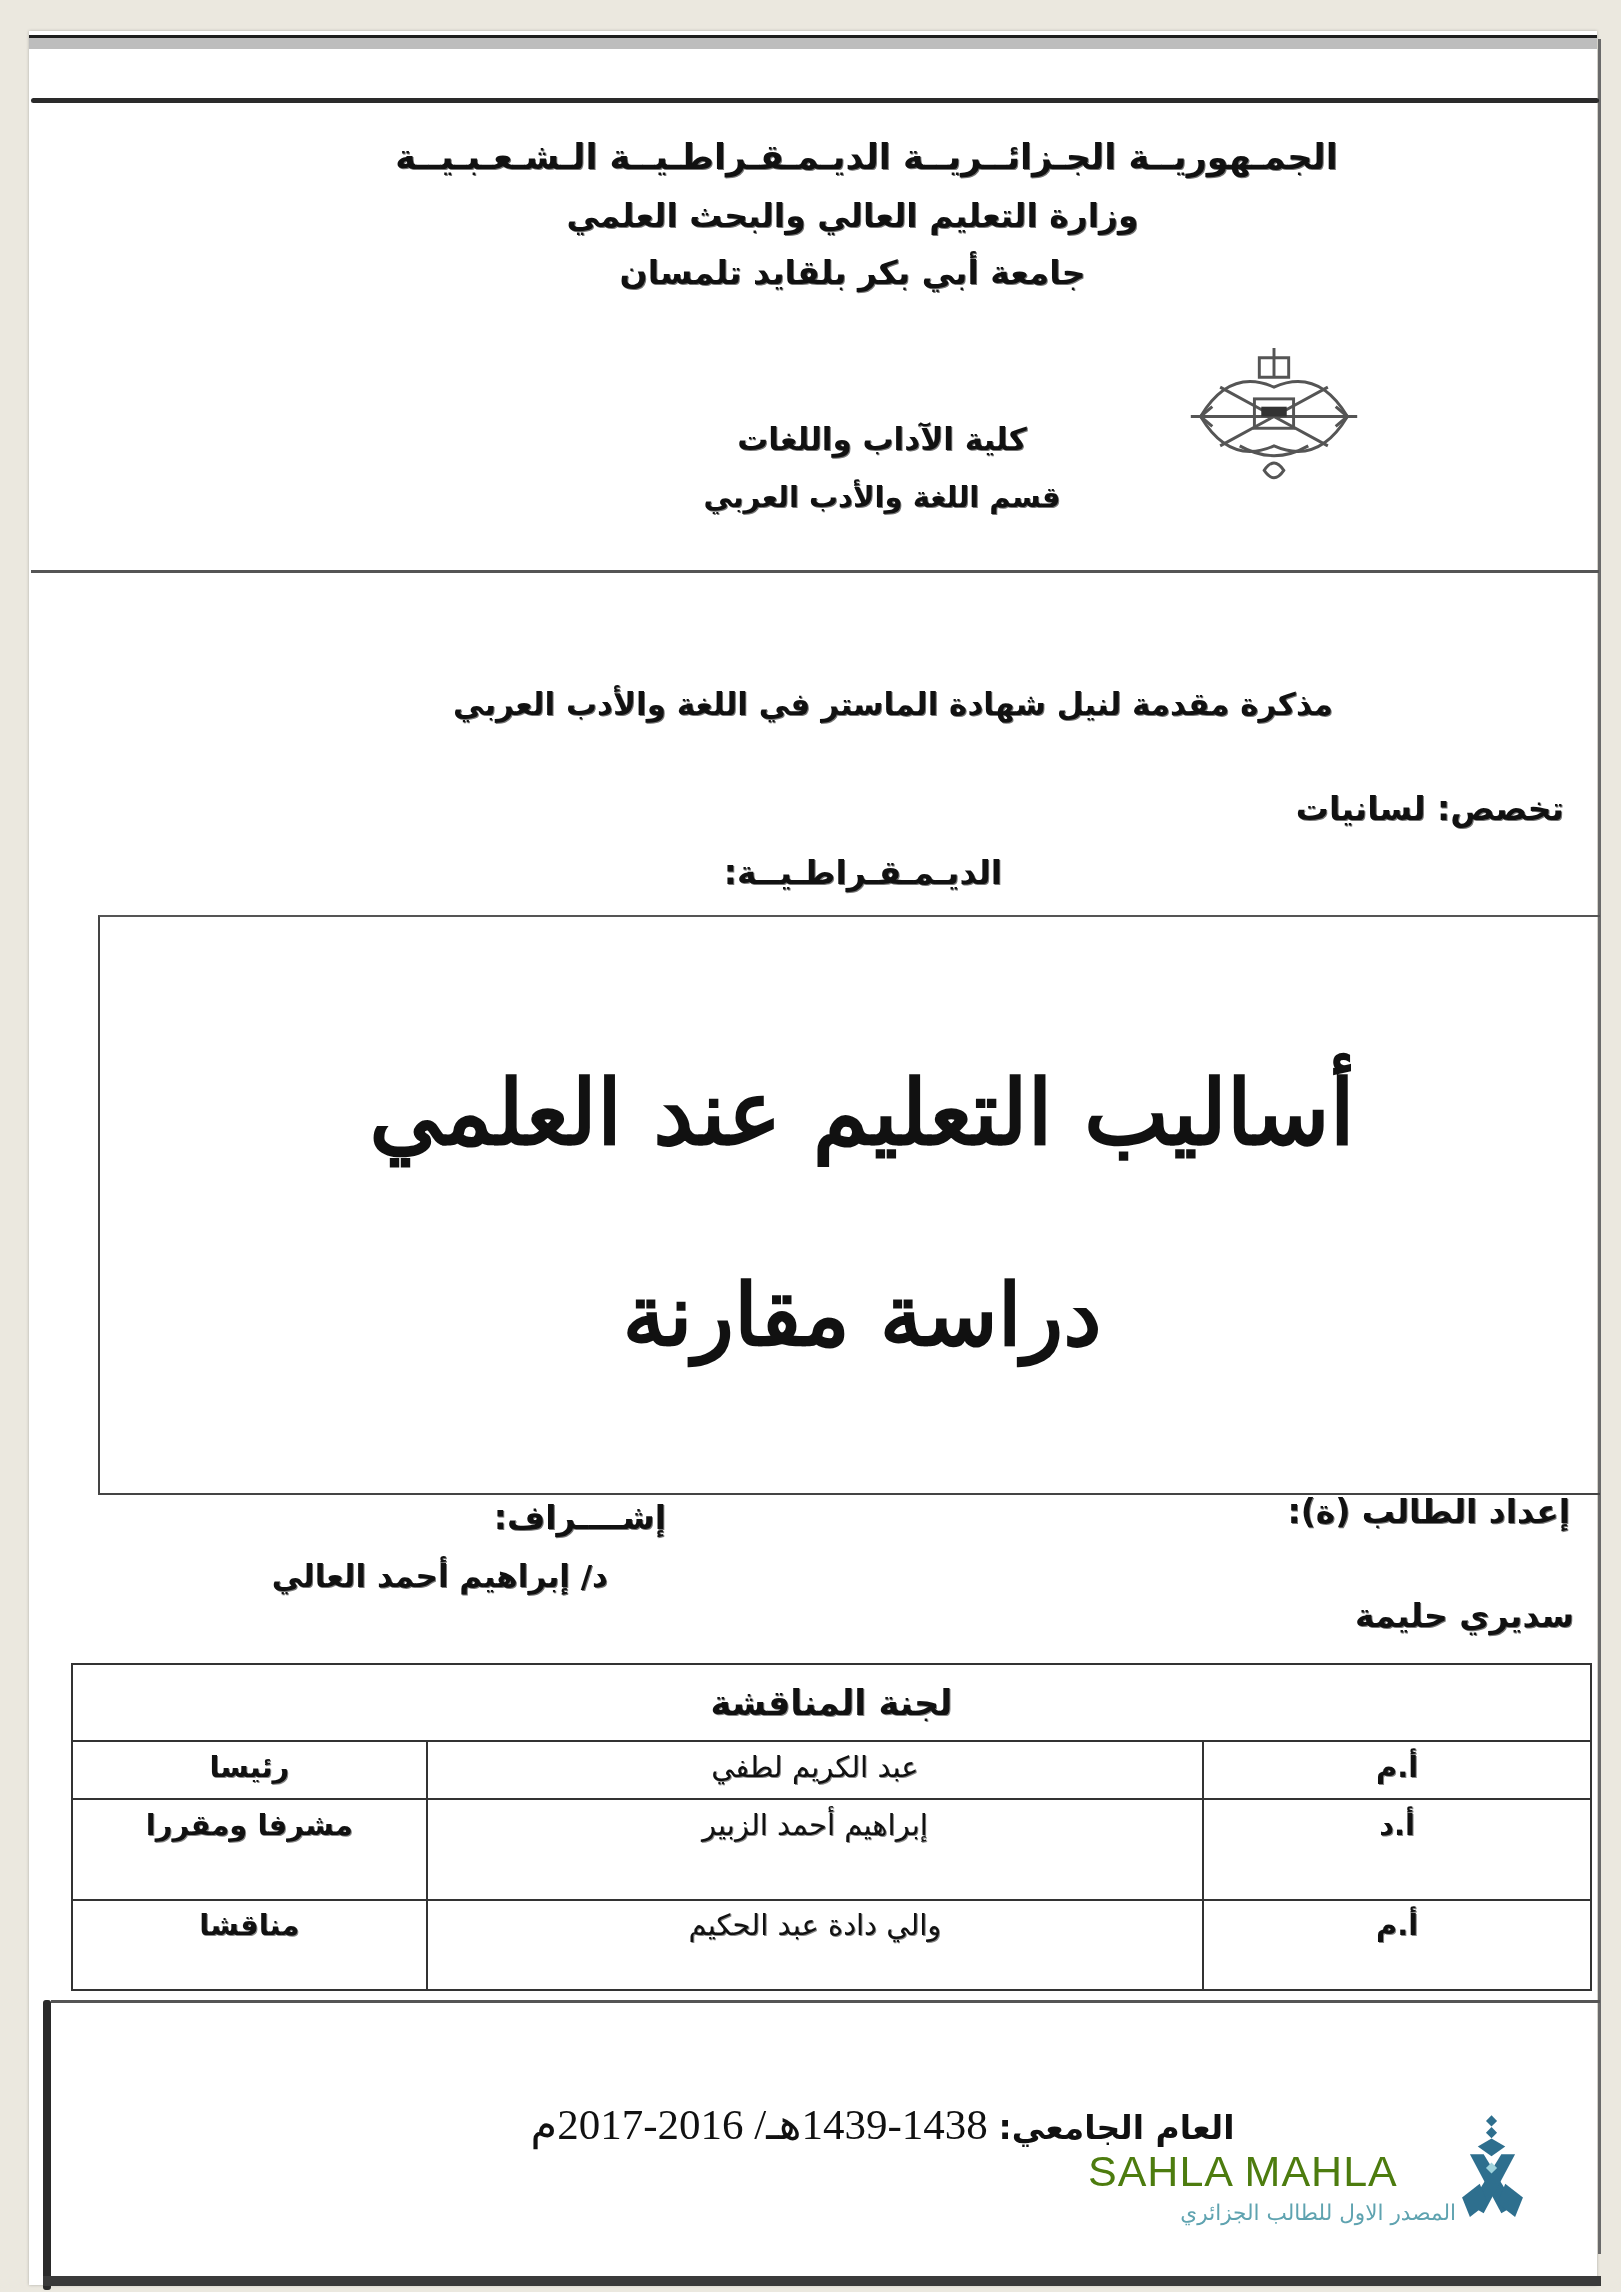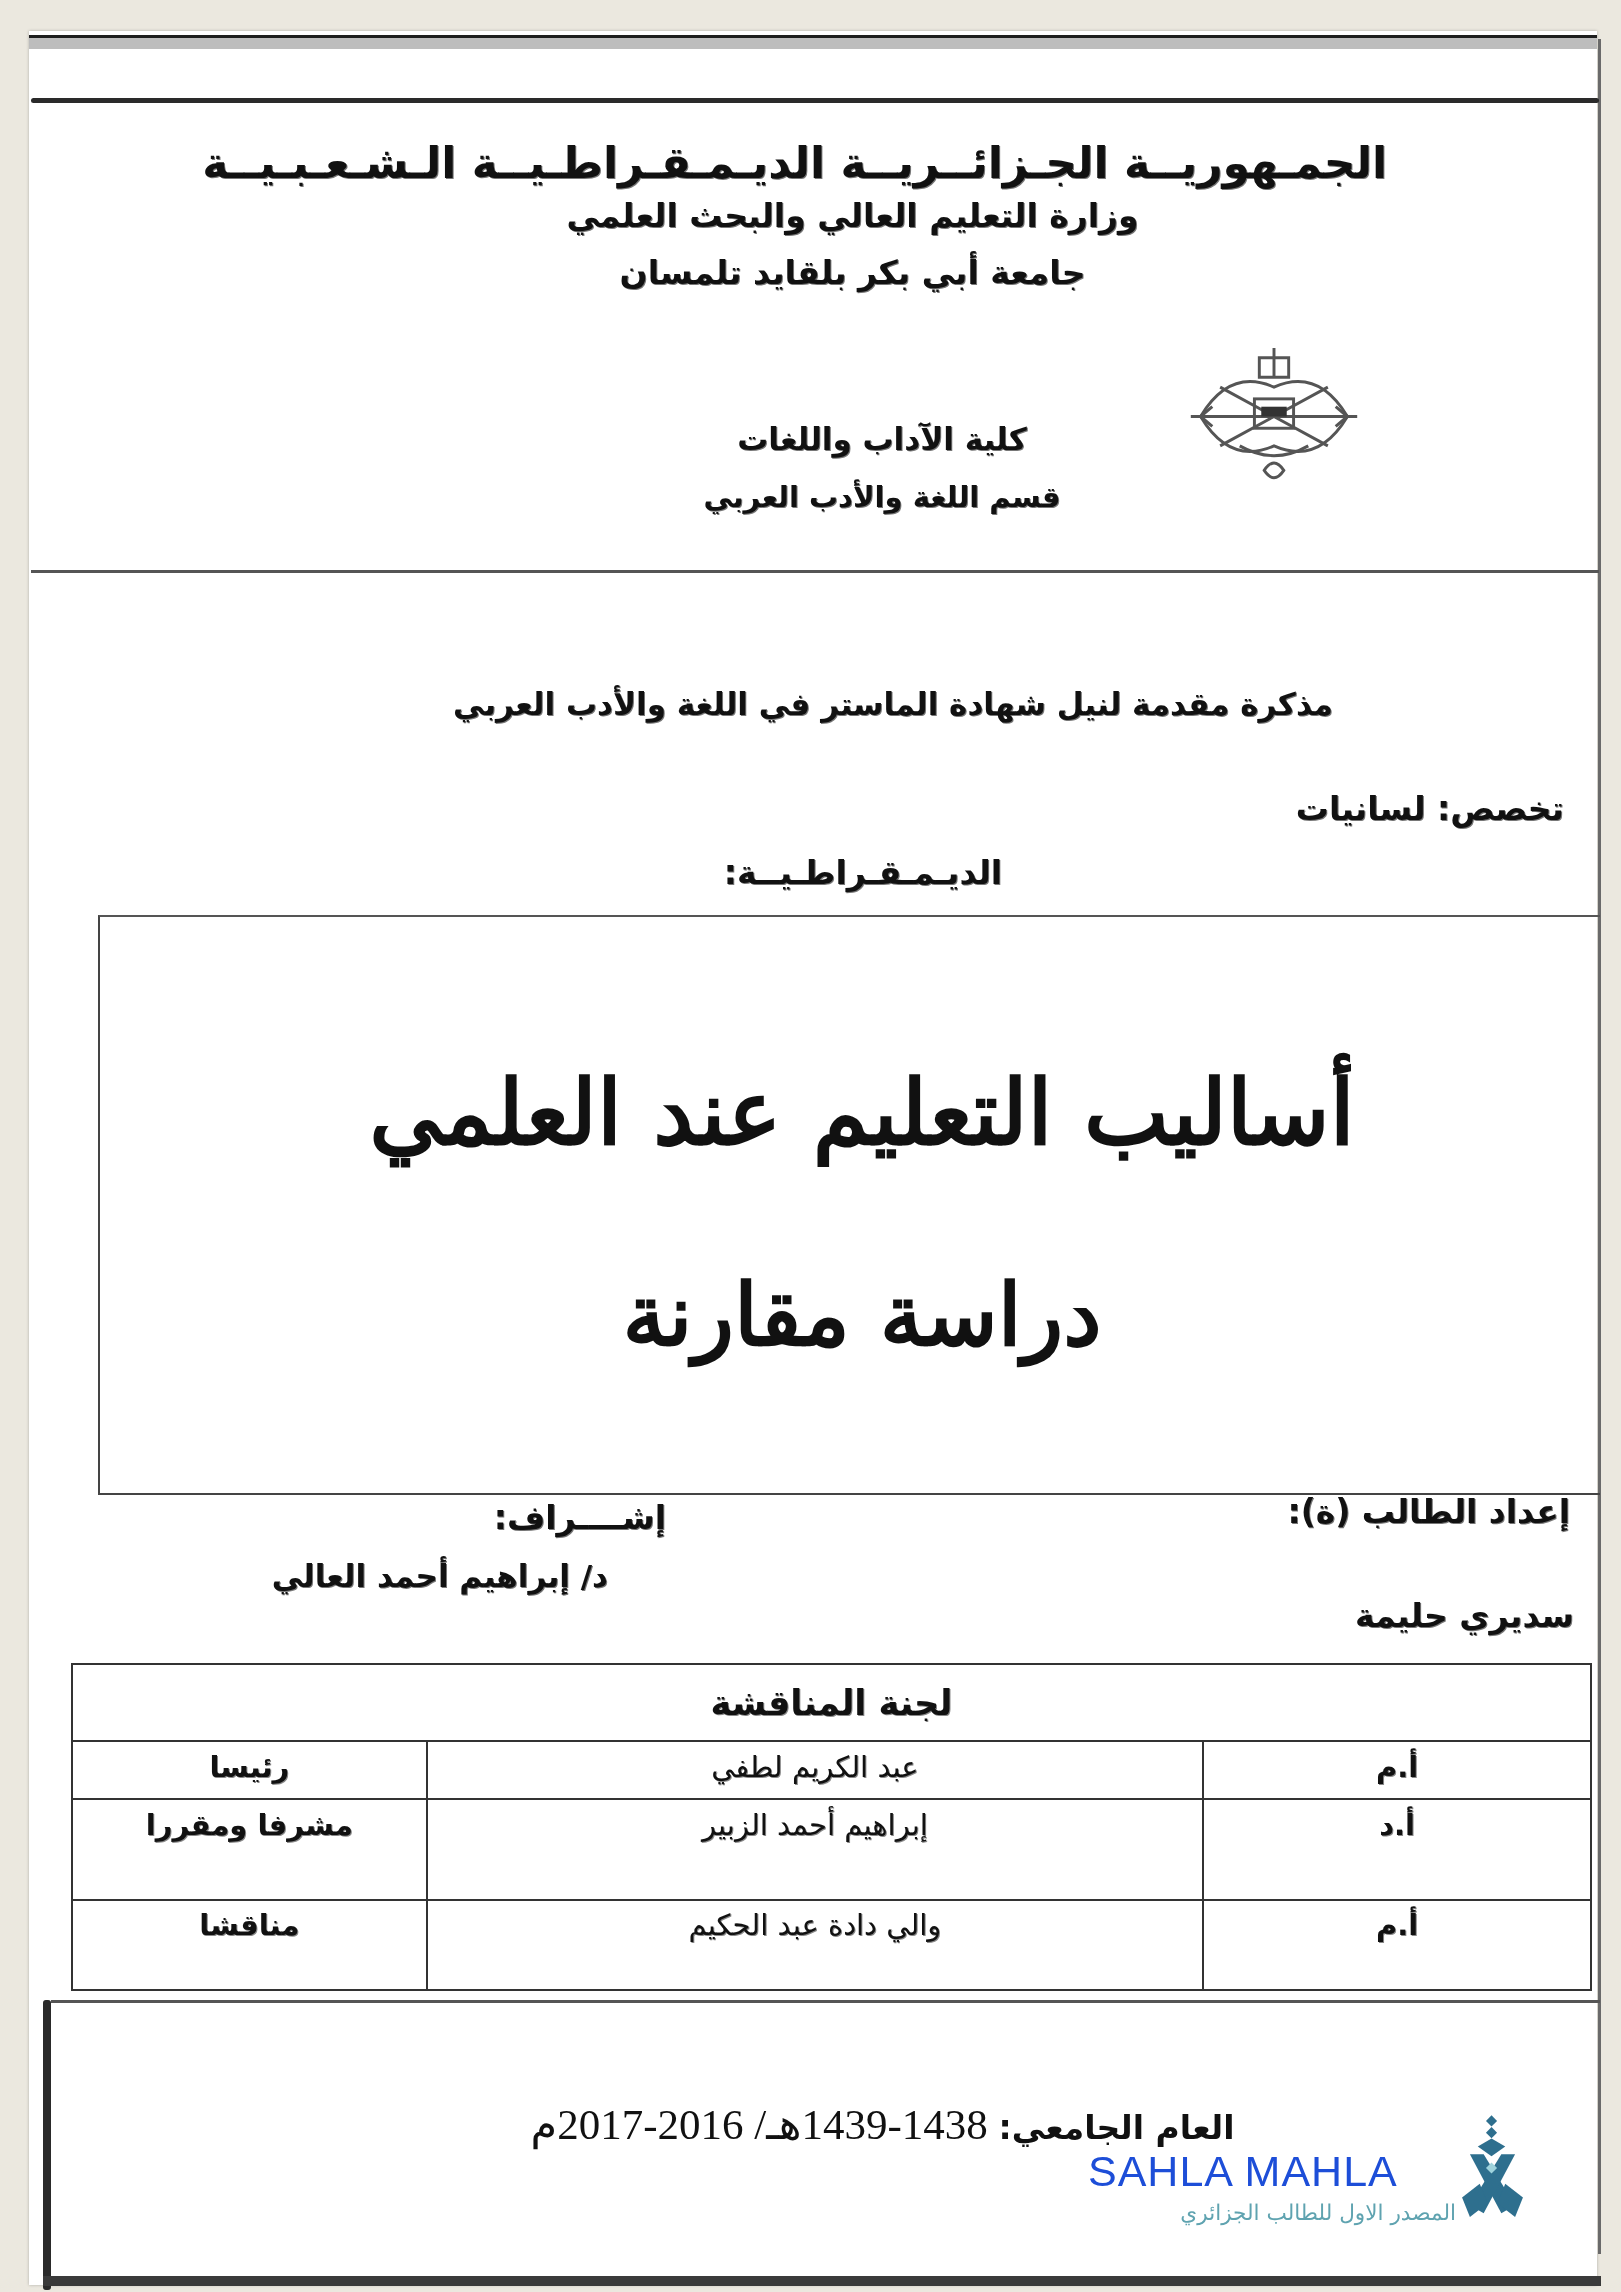--- a/index.html
+++ b/index.html
@@ -29,21 +29,21 @@
     }
     .bottom-bevel {
       position: absolute; left: 43px; top: 2276px; width: 1558px; height: 9.8px;
       background: #3a3a3a;
     }
     .t {
       position: absolute; direction: rtl; text-align: center; white-space: nowrap;
       font-family: "DejaVu Sans", sans-serif; font-weight: bold; color: #111;
       text-shadow: 1px 1px 0 #777;
     }
-    .header-1 { left: 328px; width: 1059px; top: 137px; font-size: 44px; letter-spacing: 1px; }
+    .header-1 { left: 337px; width: 1059px; top: 137px; font-size: 35px; letter-spacing: 1px; }
     .header-2 { left: 323px; width: 1059px; top: 196px; font-size: 33px; }
     .header-3 { left: 323px; width: 1059px; top: 253px; font-size: 33px; }
     .faculty { left: 588px; width: 588px; top: 421px; font-size: 31px; }
     .department { left: 588px; width: 588px; top: 480px; font-size: 29px; }
     .logo {
       position: absolute; left: 1181px; top: 338px; width: 186px; height: 157px;
     }
     .memo { left: 372px; width: 961px; top: 686px; font-size: 31px; text-align: right; }
     .spec { right: 57px; top: 789px; font-size: 33px; text-align: right; }
     .subject-label { left: 667px; width: 392px; top: 853px; font-size: 33px; }
@@ -85,21 +85,21 @@
     .jury .r3 td { height: 80px; }
 
     .year {
       position: absolute; left: 461px; width: 843px; top: 2099px; direction: rtl;
       text-align: center; font-family: "Liberation Serif", serif; font-size: 43px; color: #111;
       white-space: nowrap;
     }
     .year .lbl { font-family: "DejaVu Sans", sans-serif; font-weight: bold; font-size: 33px; }
     .wm-text {
       position: absolute; left: 1088px; top: 2147px; font-family: "Liberation Sans", sans-serif;
-      font-size: 43px; color: #1d4ed8; letter-spacing: 1px; white-space: nowrap;
+      font-size: 43px; color: #4d7c0f; letter-spacing: 1px; white-space: nowrap;
     }
     .wm-sub {
       position: absolute; left: 1093px; top: 2200px; width: 363px; direction: rtl; text-align: right;
       font-family: "DejaVu Serif", serif; font-size: 21.6px; color: #5fa3b0; white-space: nowrap;
     }
     .wm-logo { position: absolute; left: 1458px; top: 2115px; width: 69px; height: 108px; }
   </style>
 </head>
 <body>
 

